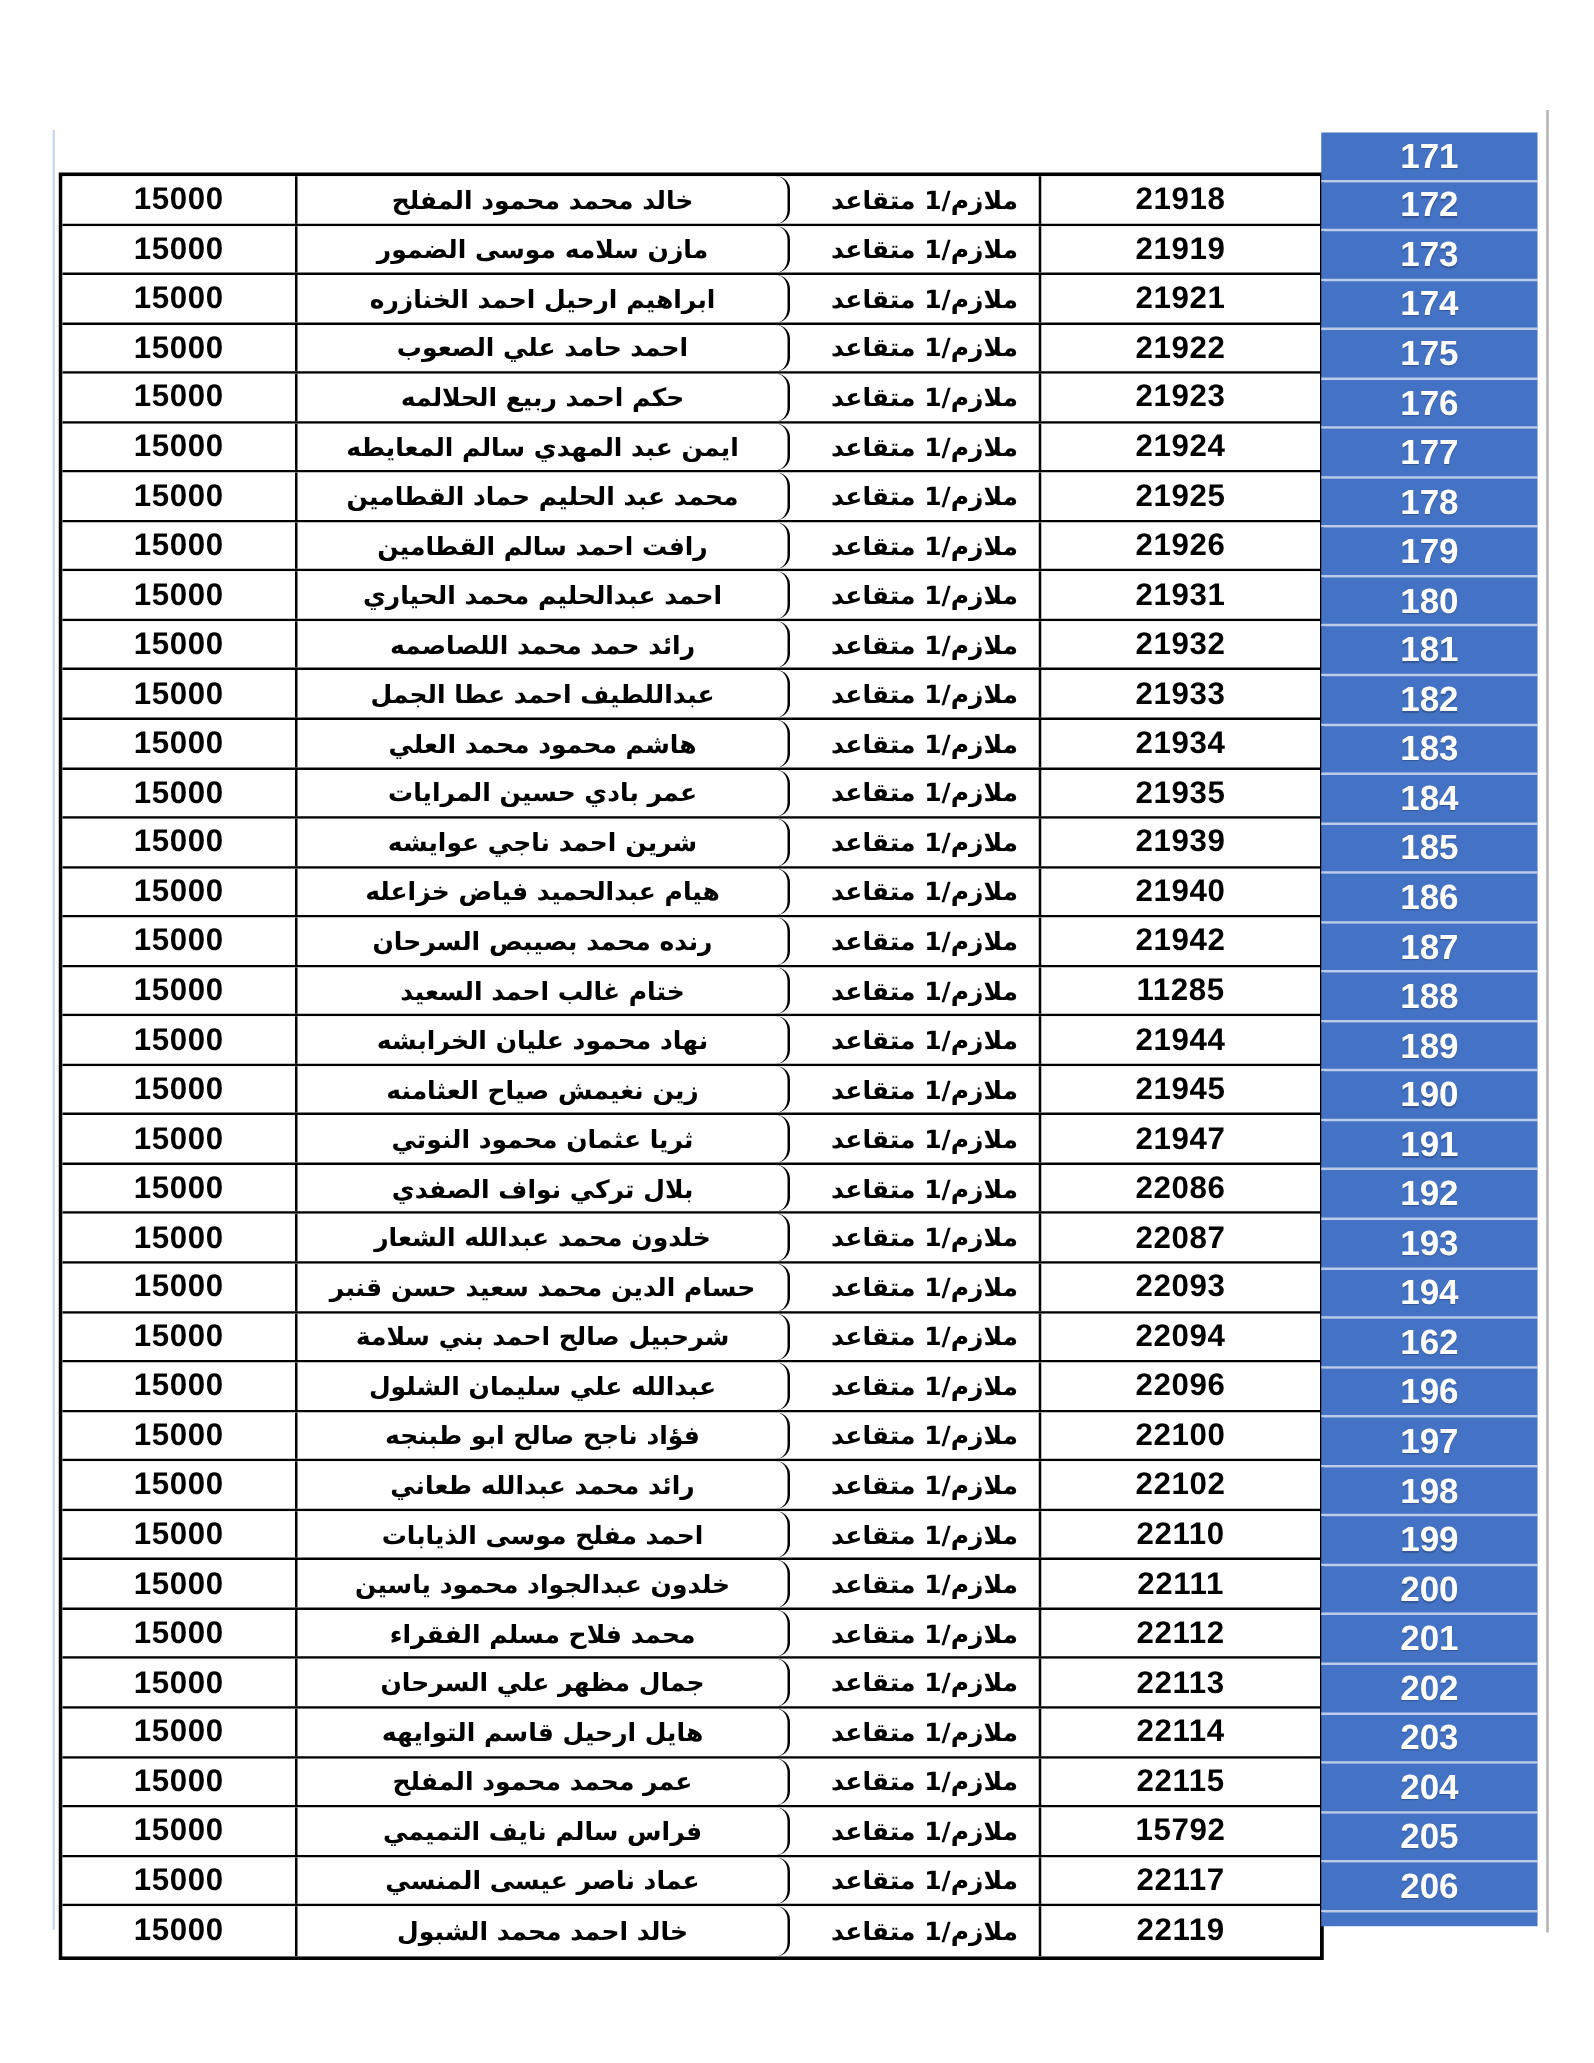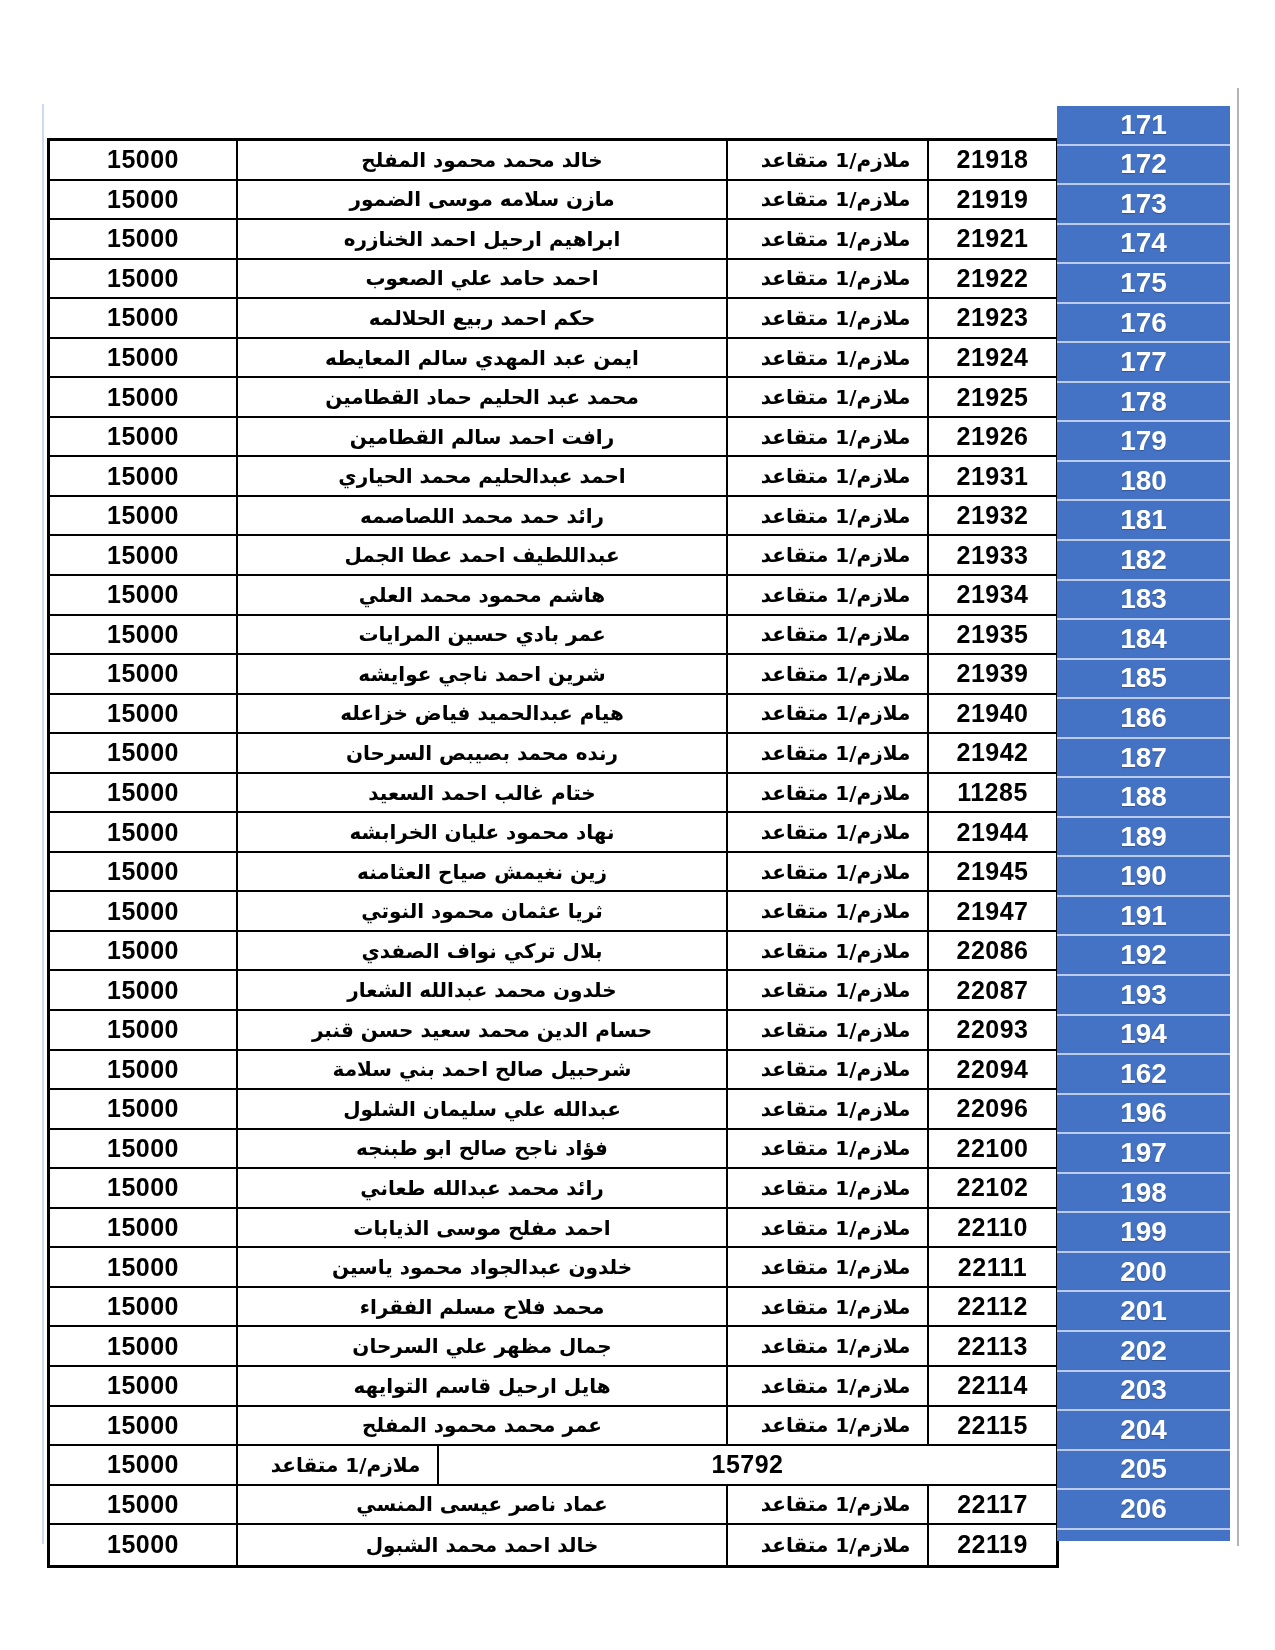--- a/index.html
+++ b/index.html
@@ -31,21 +31,21 @@
   .trow:last-child { border-bottom: none; }
   .cell {
     display: flex;
     align-items: center;
     justify-content: center;
     box-sizing: border-box;
     overflow: hidden;
     white-space: nowrap;
   }
   .c-amount { width: 188px; border-right: 2px solid #000; }
-  .c-name   { width: 490px; border-right: 2px solid #000; }
+  .c-name   { width: 394px; border-right: 2px solid #000; border-radius: 11px; }
   .c-rank   { width: 201px; border-right: 2px solid #000; }
   .c-id     { flex: 1; }
   .num {
     font-family: "Liberation Sans", sans-serif;
     font-weight: bold;
     font-size: 25px;
     color: #000;
     letter-spacing: 0.5px;
   }
   .ar {
@@ -333,20 +333,21 @@
 
   <div class="trow">
     <div class="cell c-amount num">15000</div>
     <div class="cell c-name ar" dir="rtl">عمر محمد محمود المفلح</div>
     <div class="cell c-rank ar" dir="rtl">ملازم/1 متقاعد</div>
     <div class="cell c-id num">22115</div>
   </div>
 
   <div class="trow">
     <div class="cell c-amount num">15000</div>
+    <div class="cell c-name ar" dir="rtl">فراس سالم نايف التميمي</div>
     <div class="cell c-rank ar" dir="rtl">ملازم/1 متقاعد</div>
     <div class="cell c-id num">15792</div>
   </div>
 
   <div class="trow">
     <div class="cell c-amount num">15000</div>
     <div class="cell c-name ar" dir="rtl">عماد ناصر عيسى المنسي</div>
     <div class="cell c-rank ar" dir="rtl">ملازم/1 متقاعد</div>
     <div class="cell c-id num">22117</div>
   </div>

